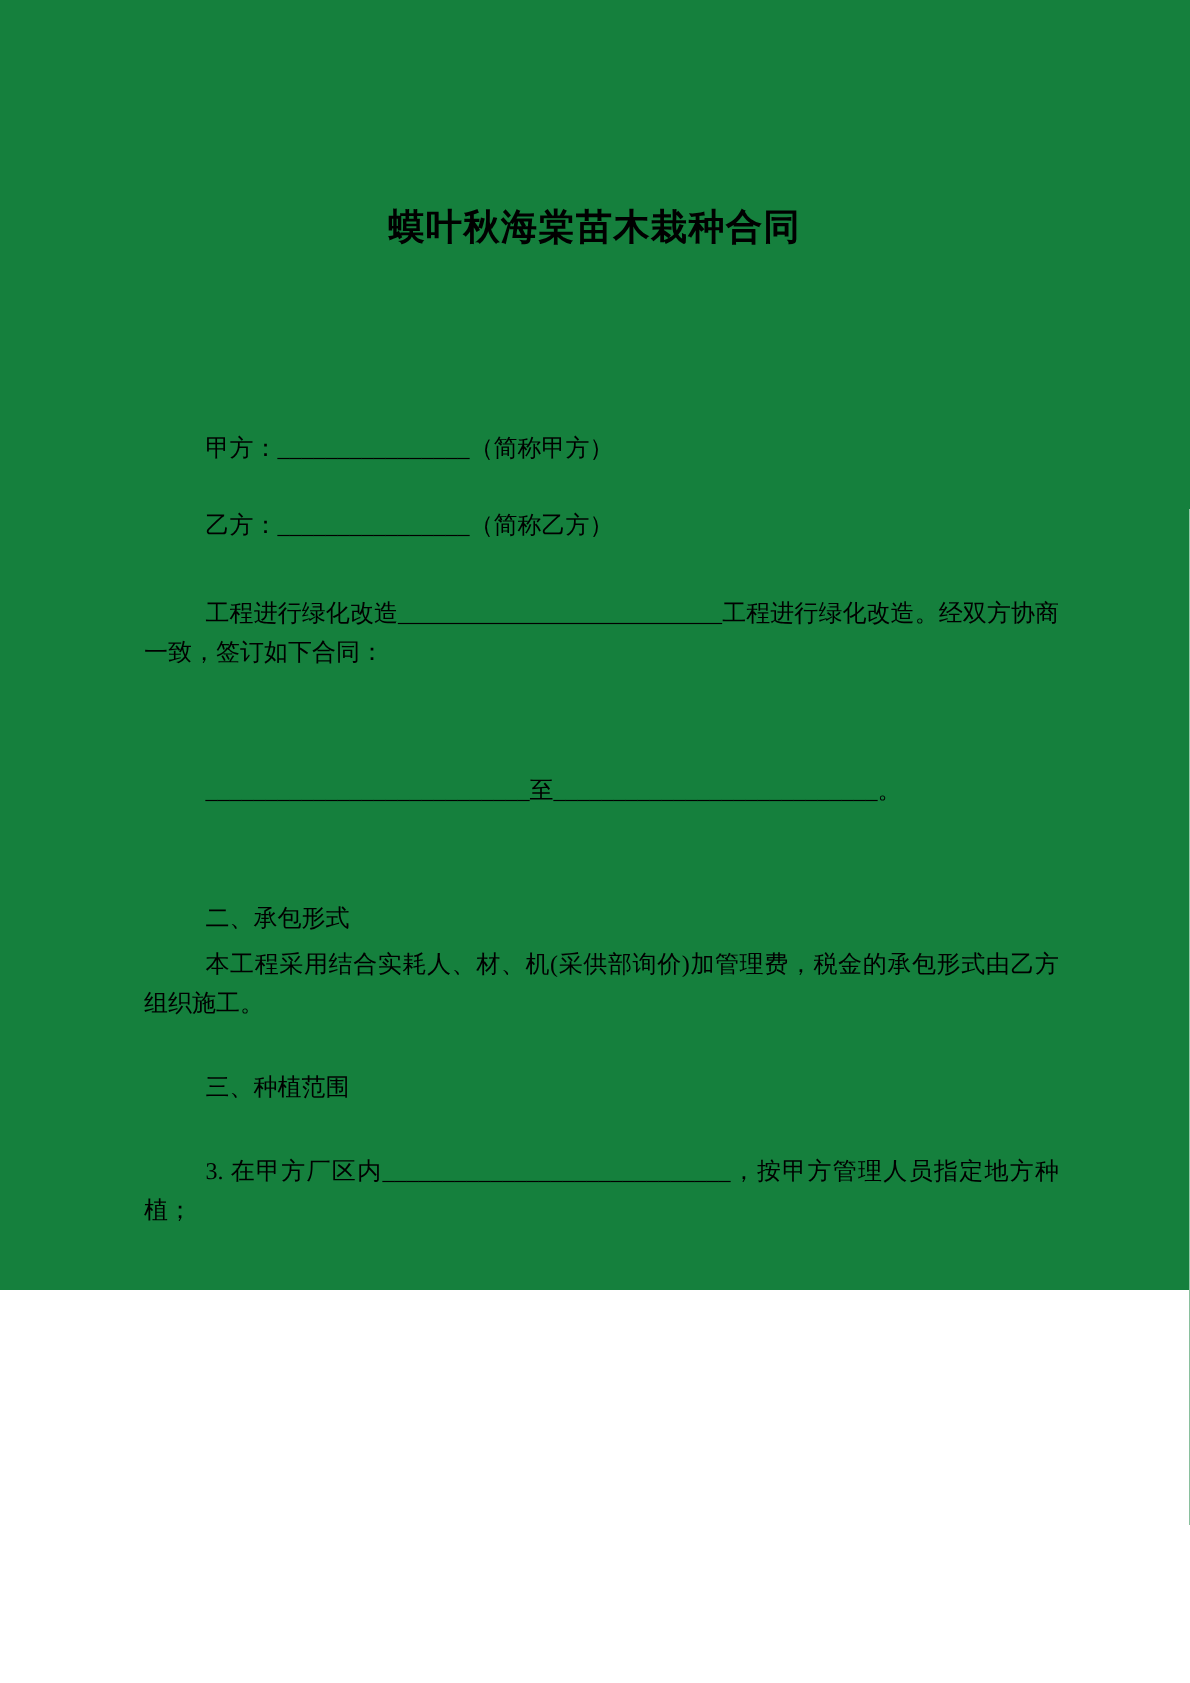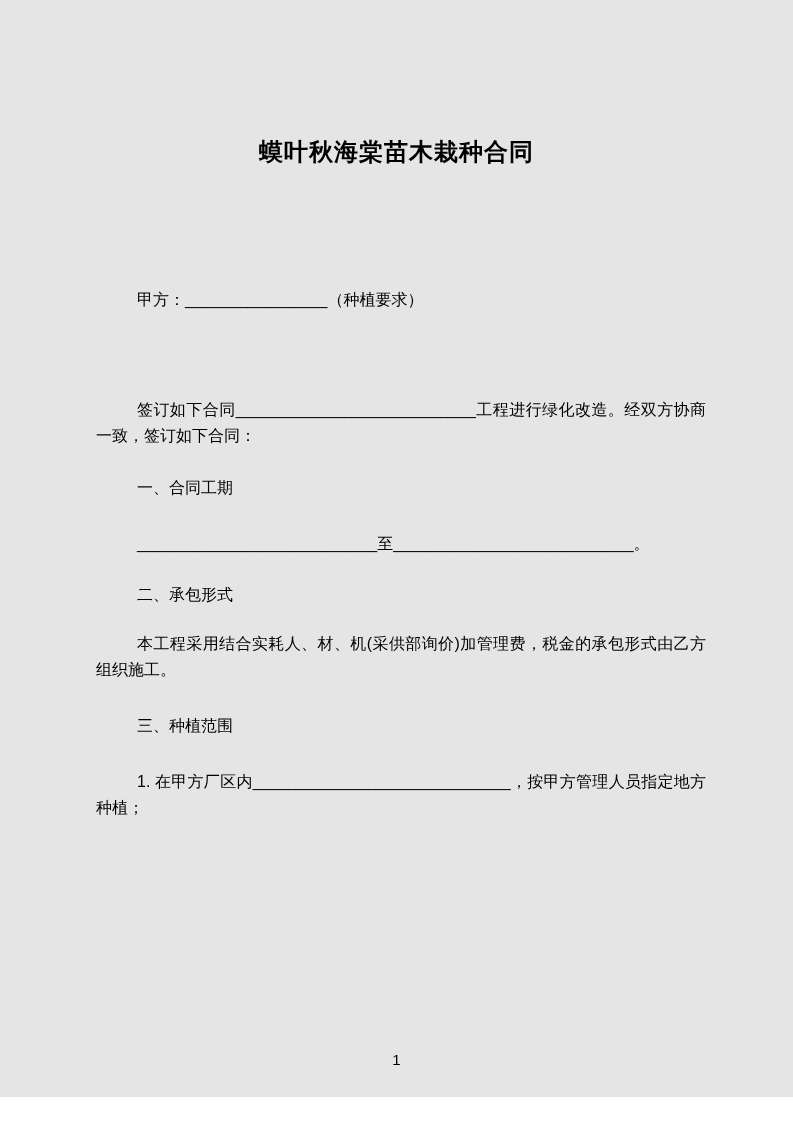--- a/index.html
+++ b/index.html
@@ -3,24 +3,24 @@
 <meta charset="utf-8">
 <style>
   html, body {
     margin: 0;
     padding: 0;
     background: #ffffff;
   }
   .page {
     position: relative;
     width: 793px;
-    height: 1097px;
-    background: #e5e5e5;
+    height: 860px;
+    background: #15803d;
     overflow: hidden;
-    font-family: Liberation Sans, sans-serif;
+    font-family: Liberation Serif, serif;
     font-size: 16px;
     color: #000000;
   }
   .doc-title {
     position: absolute;
     left: 0;
     width: 793px;
     text-align: center;
     font-size: 24px;
     font-weight: bold;
@@ -51,42 +51,44 @@
   }
 </style>
 </head>
 <body>
 
 <div class="page">
 
   <div class="doc-title" style="top:137px">蟆叶秋海棠苗木栽种合同</div>
 
   <div class="block noindent" style="top:287px; text-indent:41px;">
-    <span>甲方：</span><span class="blank">________________</span><span>（种植要求）</span>
+    <span>甲方：</span><span class="blank">________________</span><span>（简称甲方）</span>
+  </div>
+
+  <div class="block" style="top:338px">
+    <span>乙方：</span><span class="blank">________________</span><span>（简称乙方）</span>
+  </div>
+
+  <div class="block" style="top:397px">
+    <span>工程进行绿化改造</span><span class="blank">___________________________</span><span>工程进行绿化改造。经双方协商一致，签订如下合同：</span>
   </div>
 
 
-  <div class="block" style="top:397px">
-    <span>签订如下合同</span><span class="blank">___________________________</span><span>工程进行绿化改造。经双方协商一致，签订如下合同：</span>
-  </div>
-
-  <div class="block" style="top:475px">一、合同工期</div>
-
-  <div class="block" style="top:531px">
+  <div class="block" style="top:515px">
     <span class="blank">___________________________</span><span>至</span><span class="blank">___________________________</span><span>。</span>
   </div>
 
-  <div class="block" style="top:582px">二、承包形式</div>
+  <div class="block" style="top:600px">二、承包形式</div>
 
   <div class="block" style="top:631px">本工程采用结合实耗人、材、机(采供部询价)加管理费，税金的承包形式由乙方组织施工。</div>
 
   <div class="block" style="top:713px">三、种植范围</div>
 
   <div class="block" style="top:769px">
-    <span>1. 在甲方厂区内</span><span class="blank">_____________________________</span><span>，按甲方管理人员指定地方种植；</span>
+    <span>3. 在甲方厂区内</span><span class="blank">_____________________________</span><span>，按甲方管理人员指定地方种植；</span>
   </div>
 
 
 
 
   <div class="page-num" style="top:1050px">1</div>
 
 </div>
 
 </body></html>

